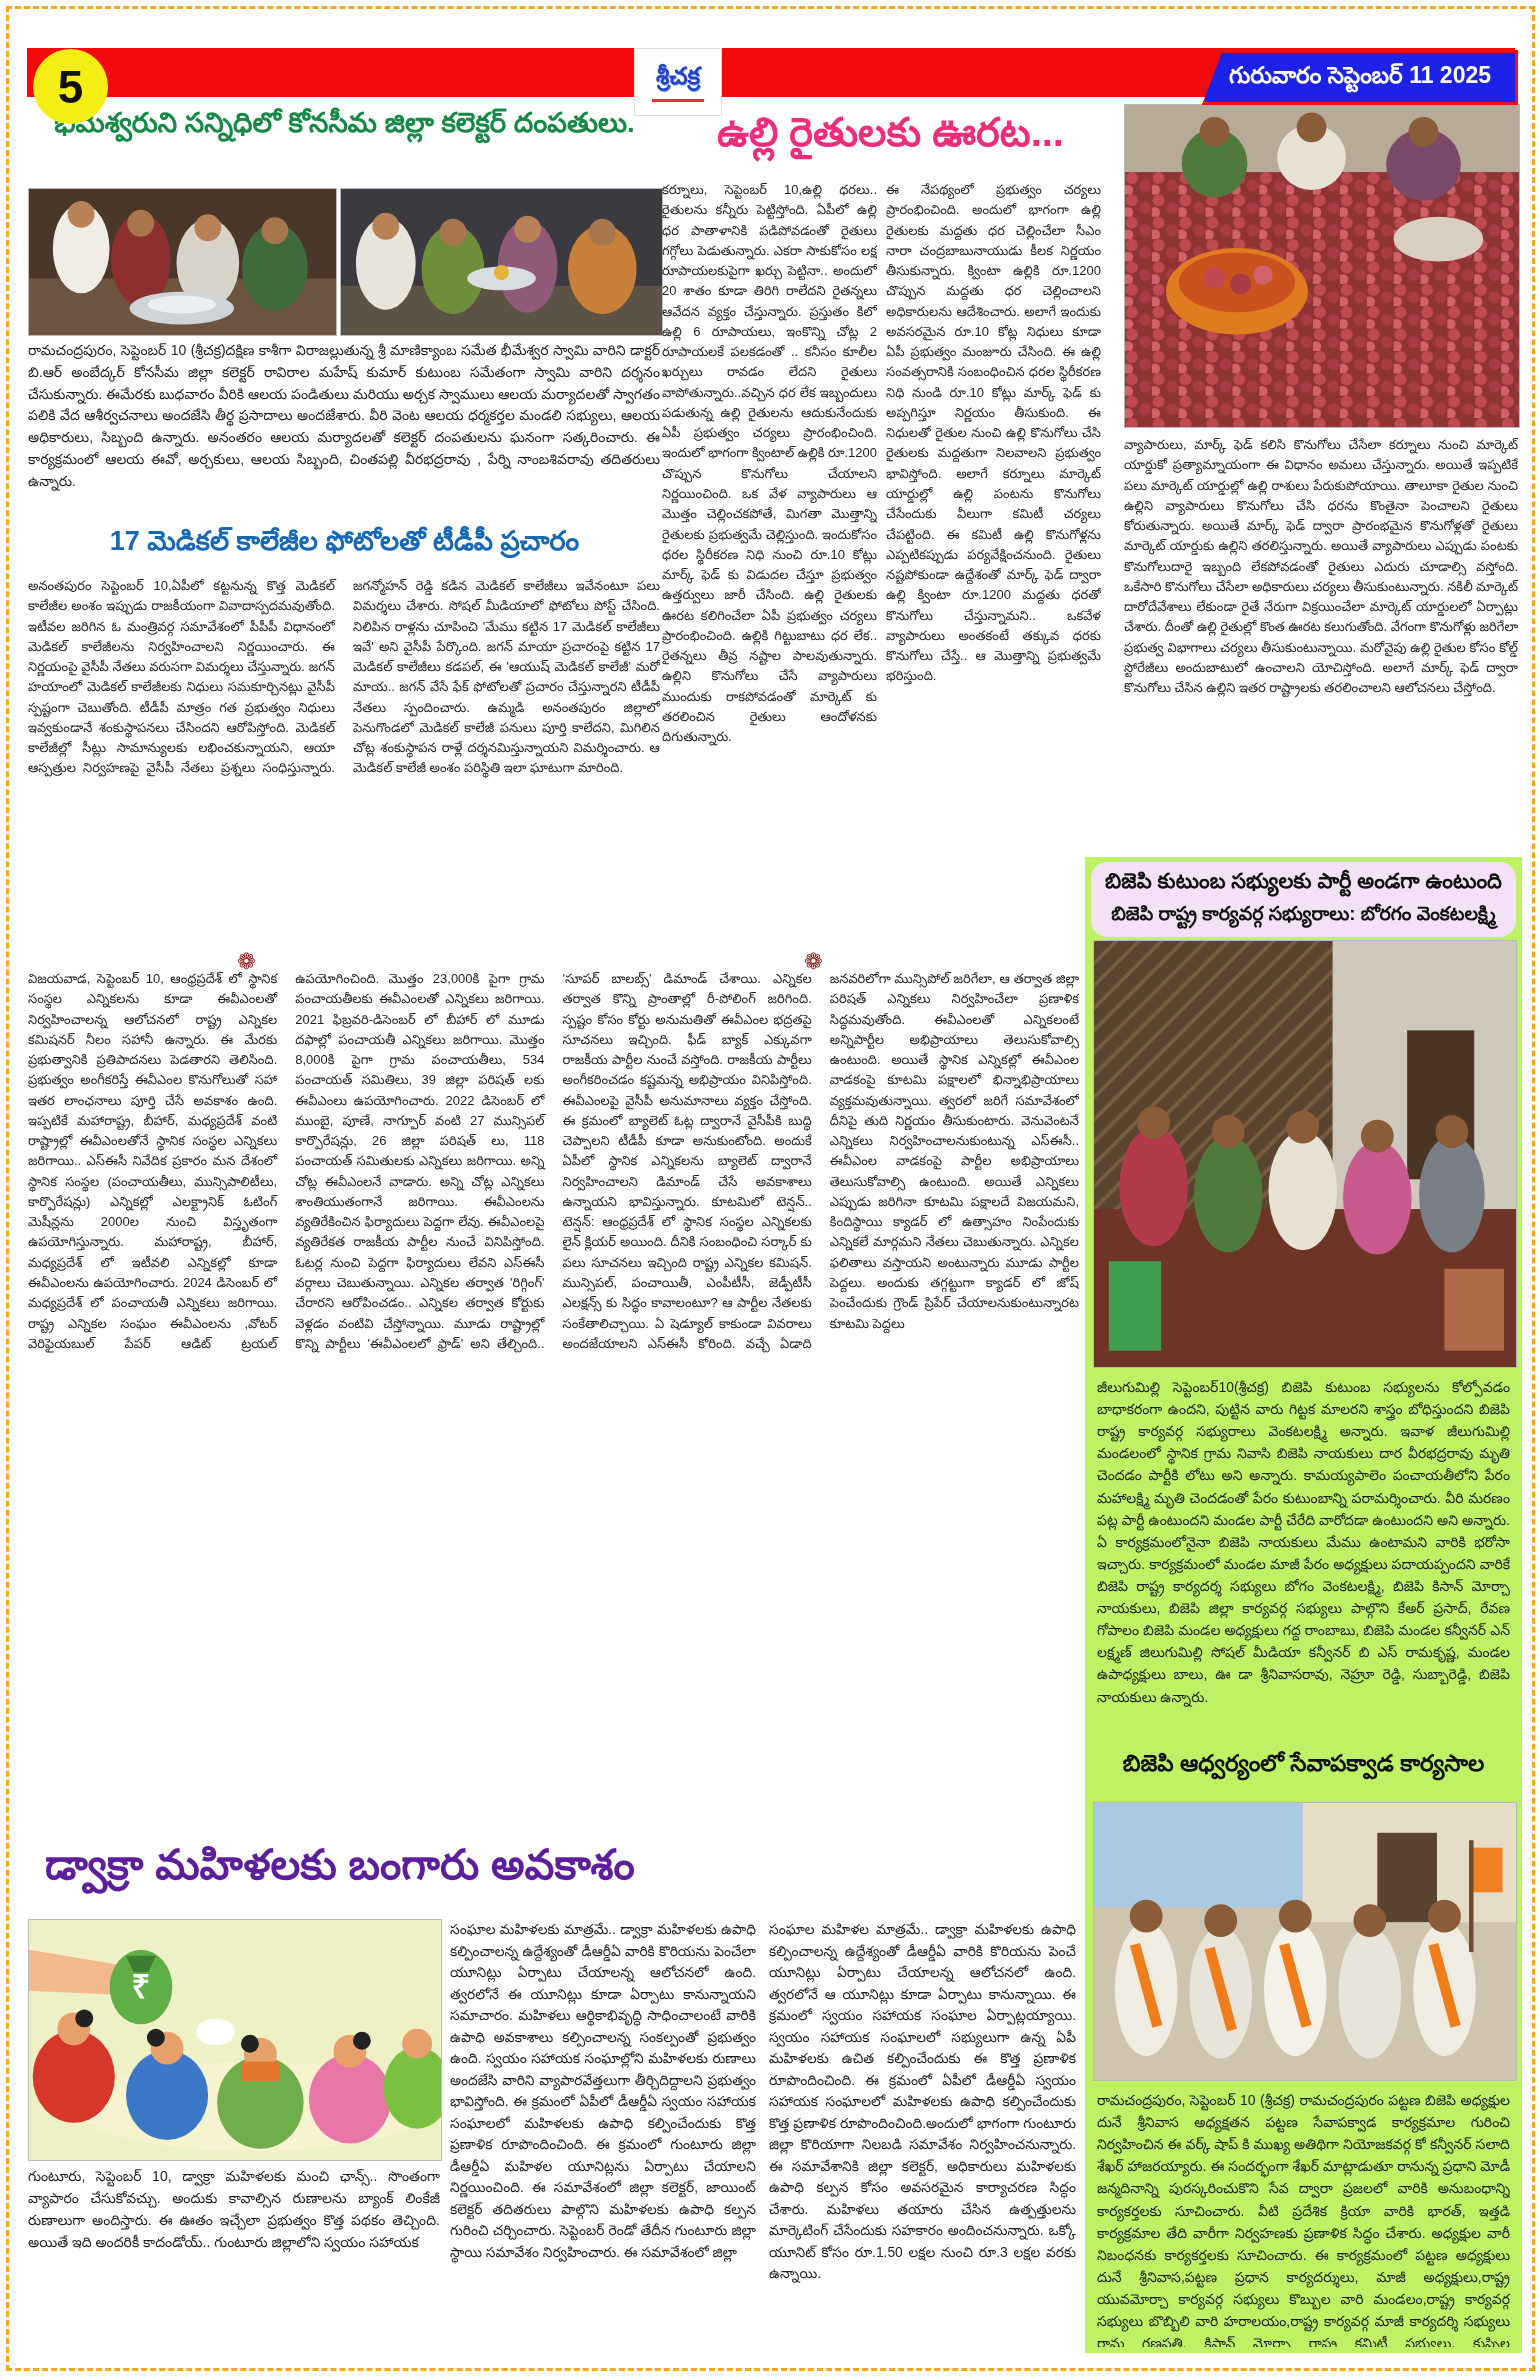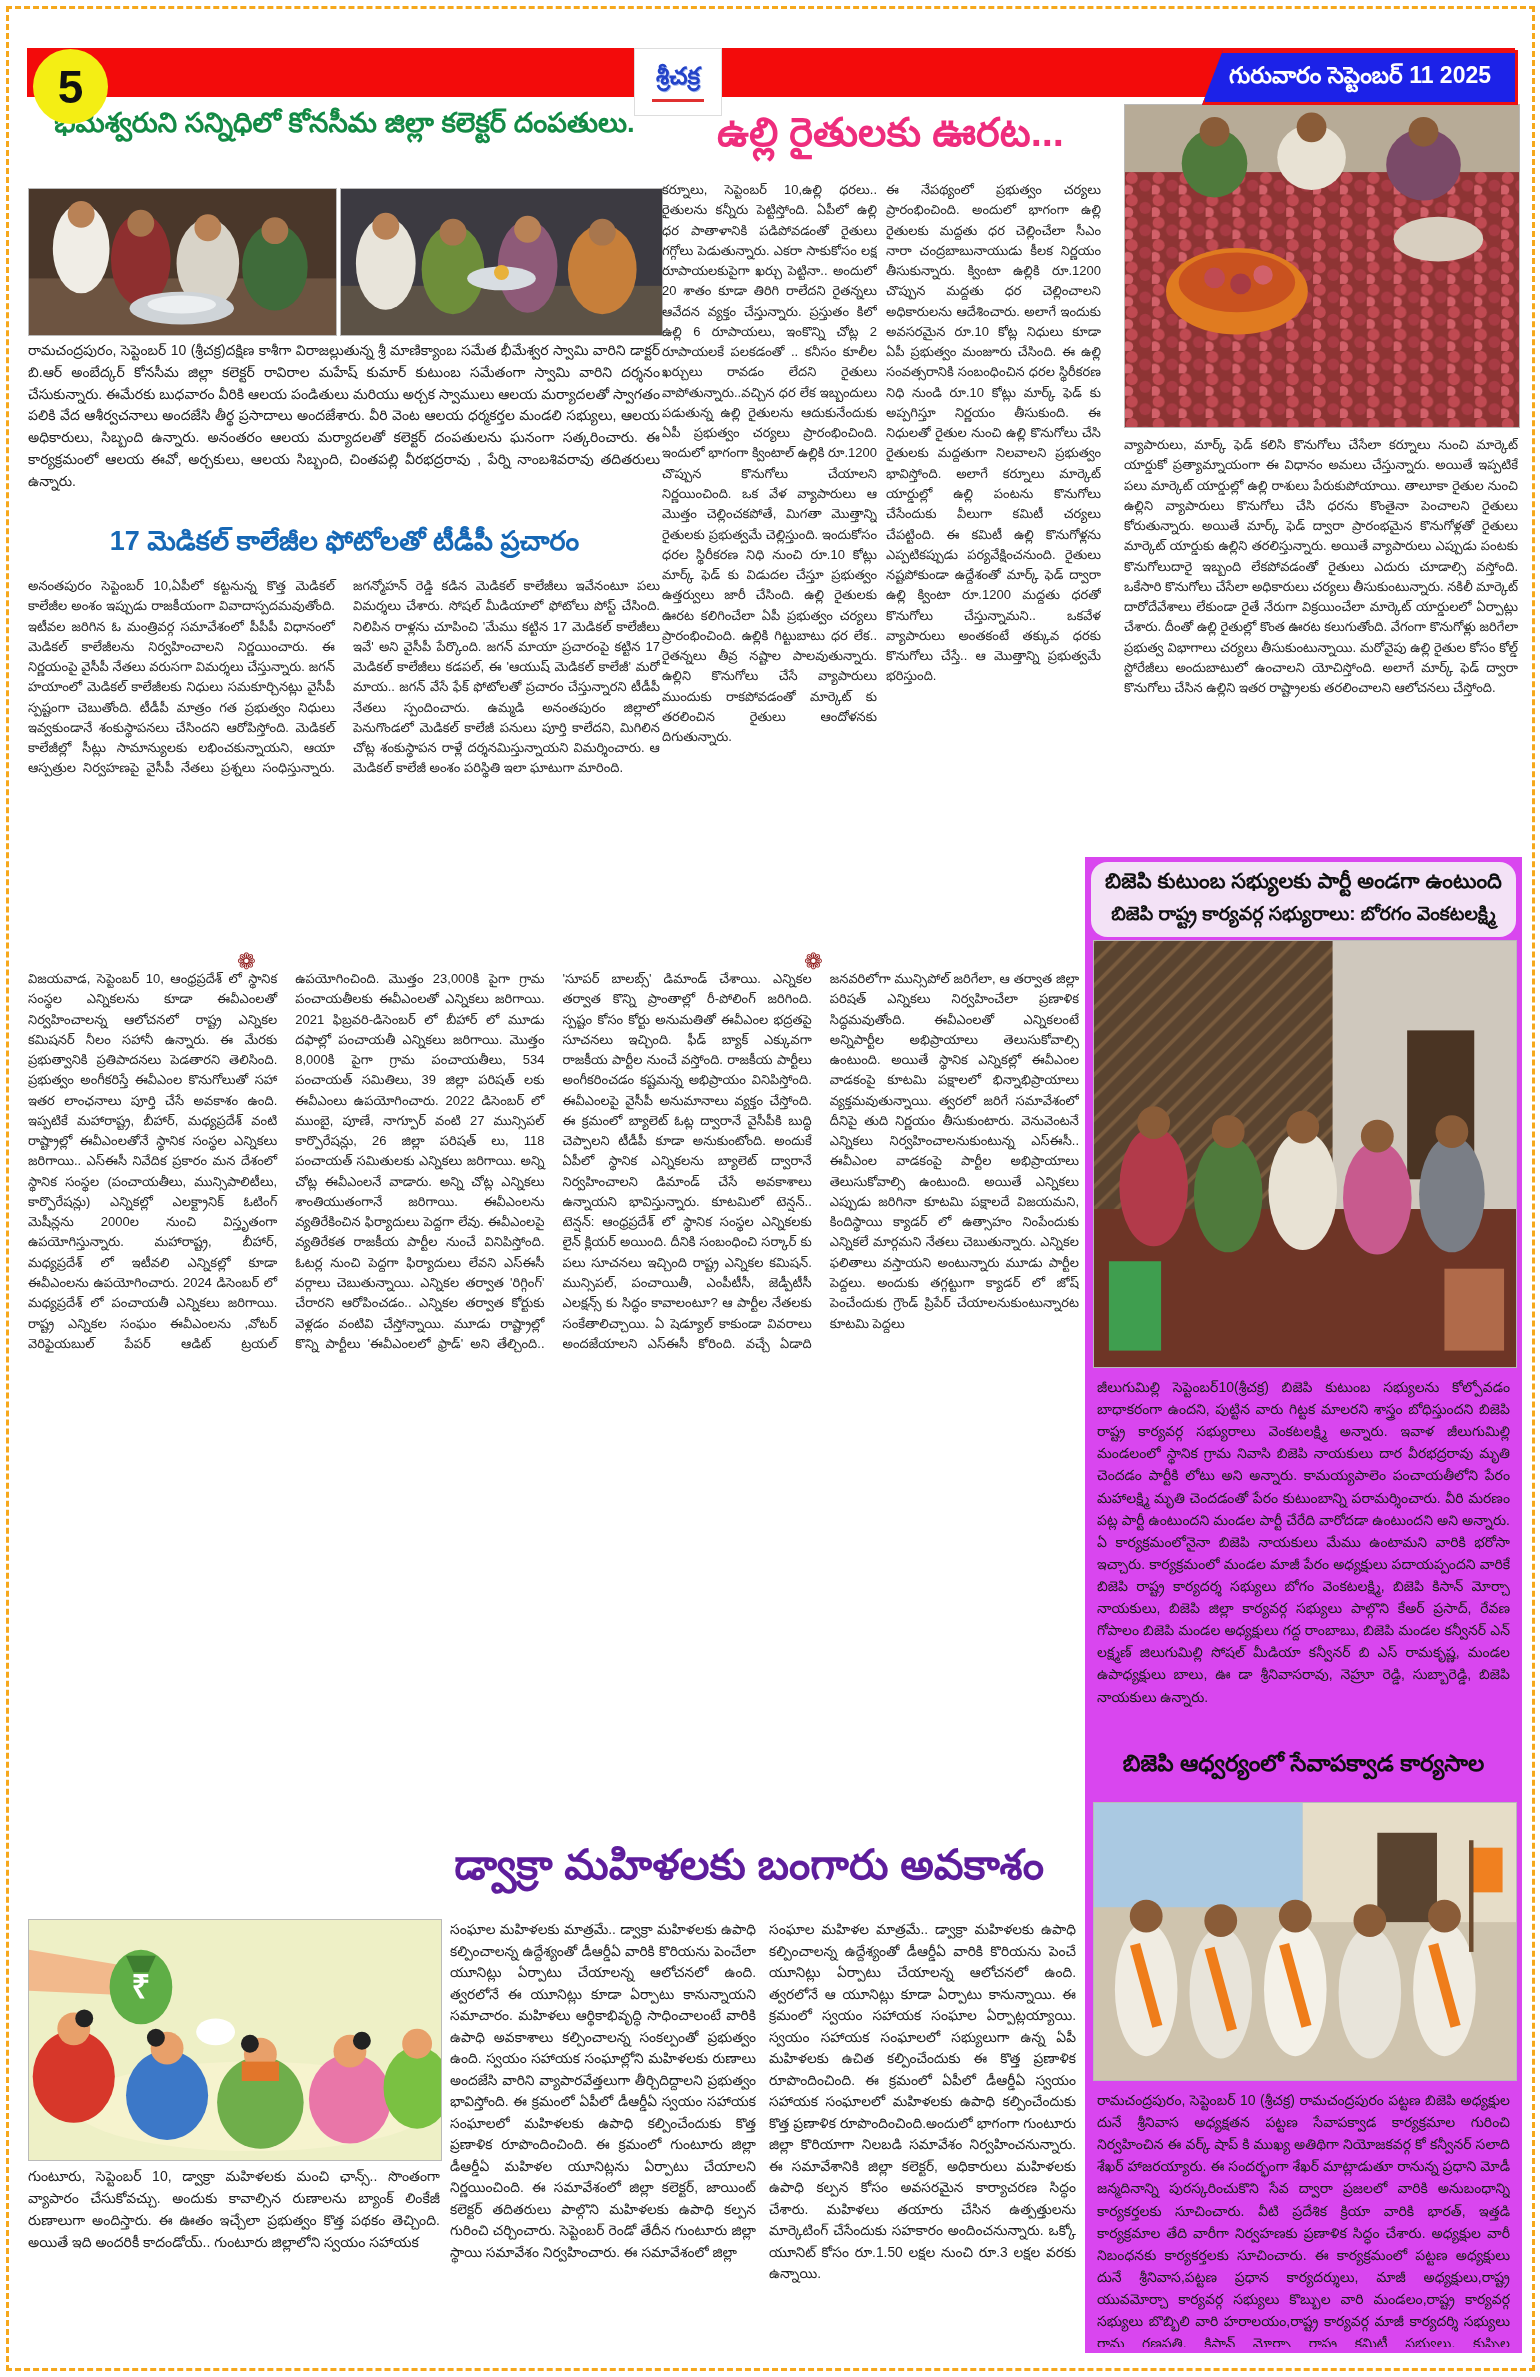--- a/index.html
+++ b/index.html
@@ -24,33 +24,33 @@
     color:#fff;font-weight:bold;font-size:23px;}
   
   .h-temple{left:27px;top:104px;width:635px;text-align:center;color:#148a45;
     font-weight:bold;font-size:27.6px;line-height:1.35;}
   .h-onion{left:667px;top:110px;width:447px;text-align:center;color:#ee2d7d;
     font-weight:bold;font-size:40px;line-height:1.1;}
   .h-medical{left:27px;top:526px;width:635px;text-align:center;color:#1768b5;
     font-weight:bold;font-size:27px;}
   .h-evm{left:27px;top:866px;width:1054px;text-align:center;color:#8e1616;
     font-weight:bold;font-size:45px;}
-  .h-dwakra{left:45px;top:1841px;width:999px;text-align:right;color:#5e1d9c;
+  .h-dwakra{left:45px;top:1841px;width:999px;text-align:left;color:#5e1d9c;
     font-weight:bold;font-size:42px;}
   .flower{color:#8e1616;font-size:22.4px;z-index:2;}
   
   .txt{font-size:13px;line-height:1.56;text-align:justify;color:#1d1d1d;overflow:hidden;}
   .txt2{font-size:14px;line-height:1.58;text-align:justify;color:#1d1d1d;overflow:hidden;}
   .cols2{column-count:2;column-gap:18px;}
   .cols4{column-count:4;column-gap:18px;}
   
   .ph{border:0.7px solid #b9b9b9;overflow:hidden;}
   .ph svg{display:block;width:100%;height:100%;}
   
-  .rail{left:1085px;top:857px;width:437px;height:1496px;background:#d946ef;}
+  .rail{left:1085px;top:857px;width:437px;height:1496px;background:#bef264;}
   .railbox{position:absolute;left:6px;top:4.5px;width:425px;height:75px;
     background:#f3e2f6;border-radius:16.4px;display:flex;flex-direction:column;
     align-items:center;justify-content:center;color:#111;}
   .railbox .l1{font-weight:bold;font-size:21px;}
   .railbox .l2{font-weight:bold;font-size:19px;margin-top:4.5px;}
   .railhead{position:absolute;left:6px;top:893px;width:425px;text-align:center;
     font-weight:bold;font-size:23px;color:#111;}
 </style>
 </head>
 <body>

